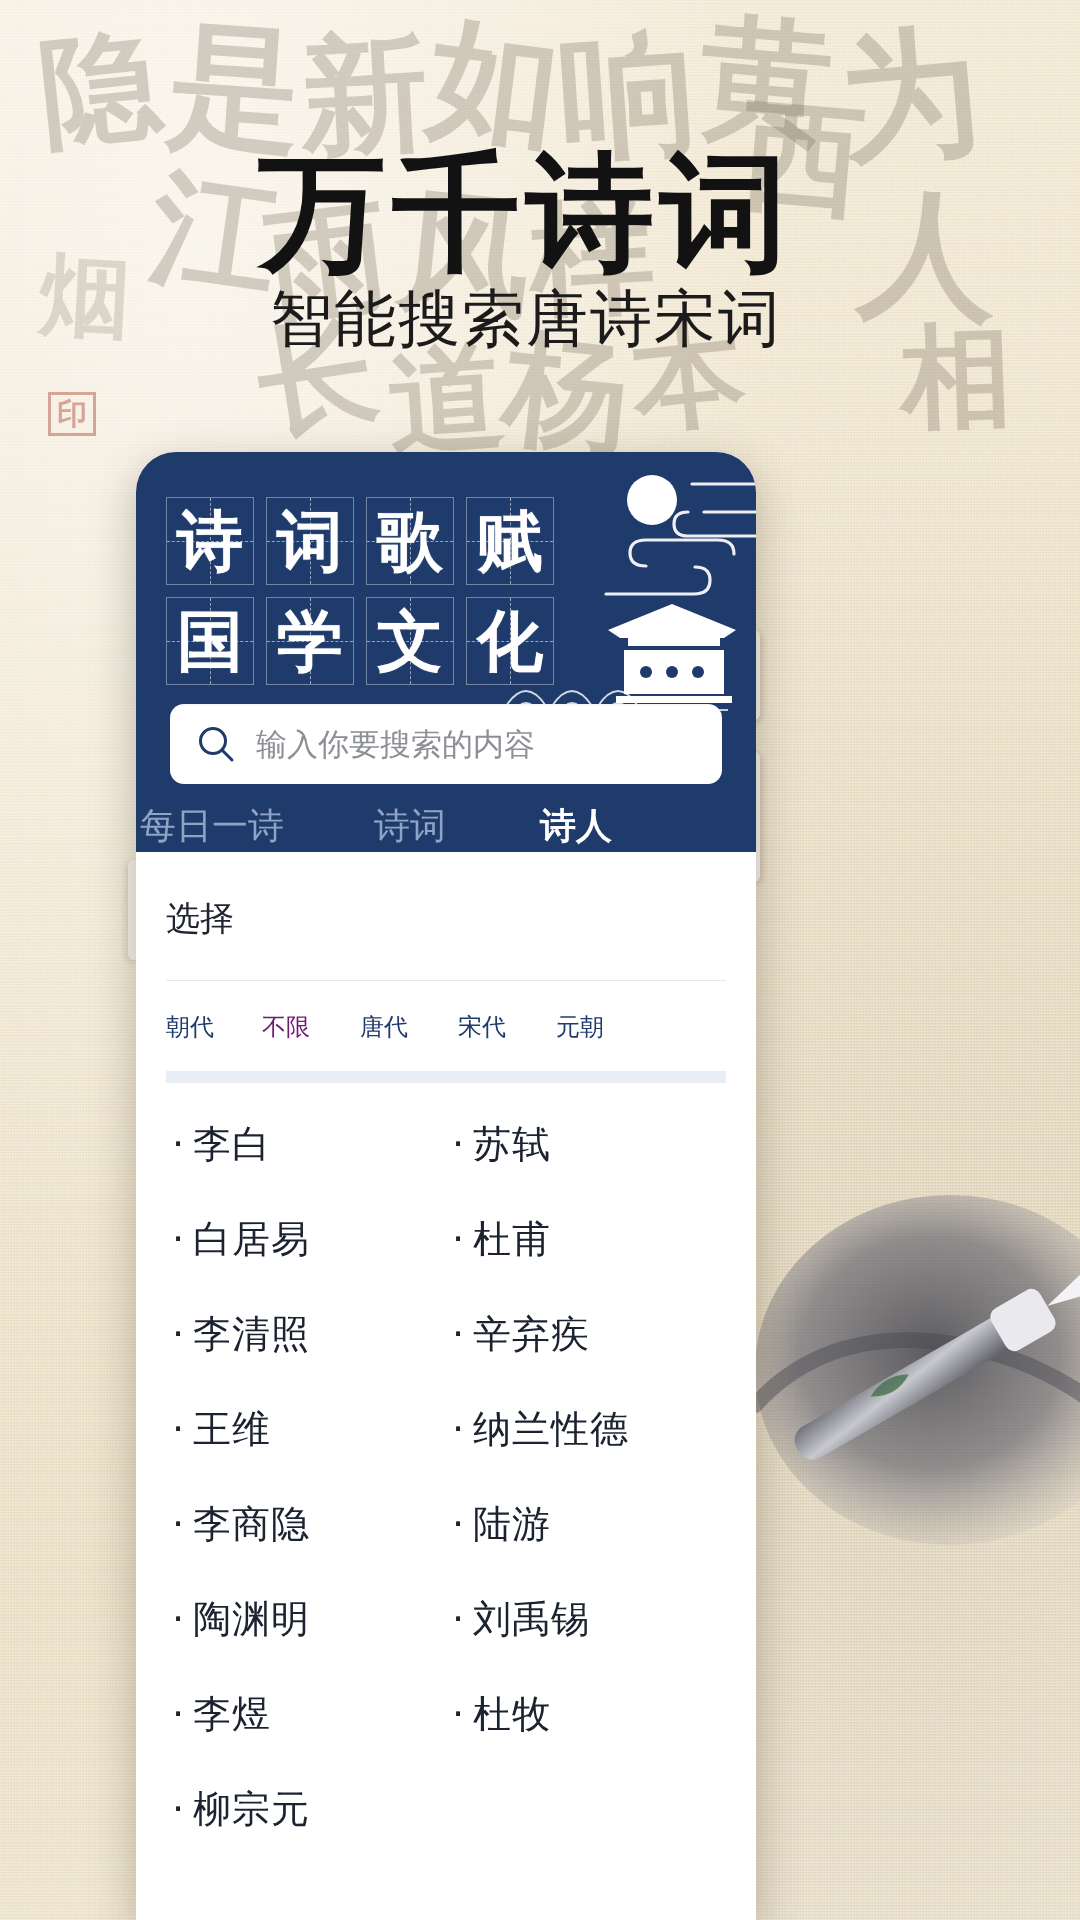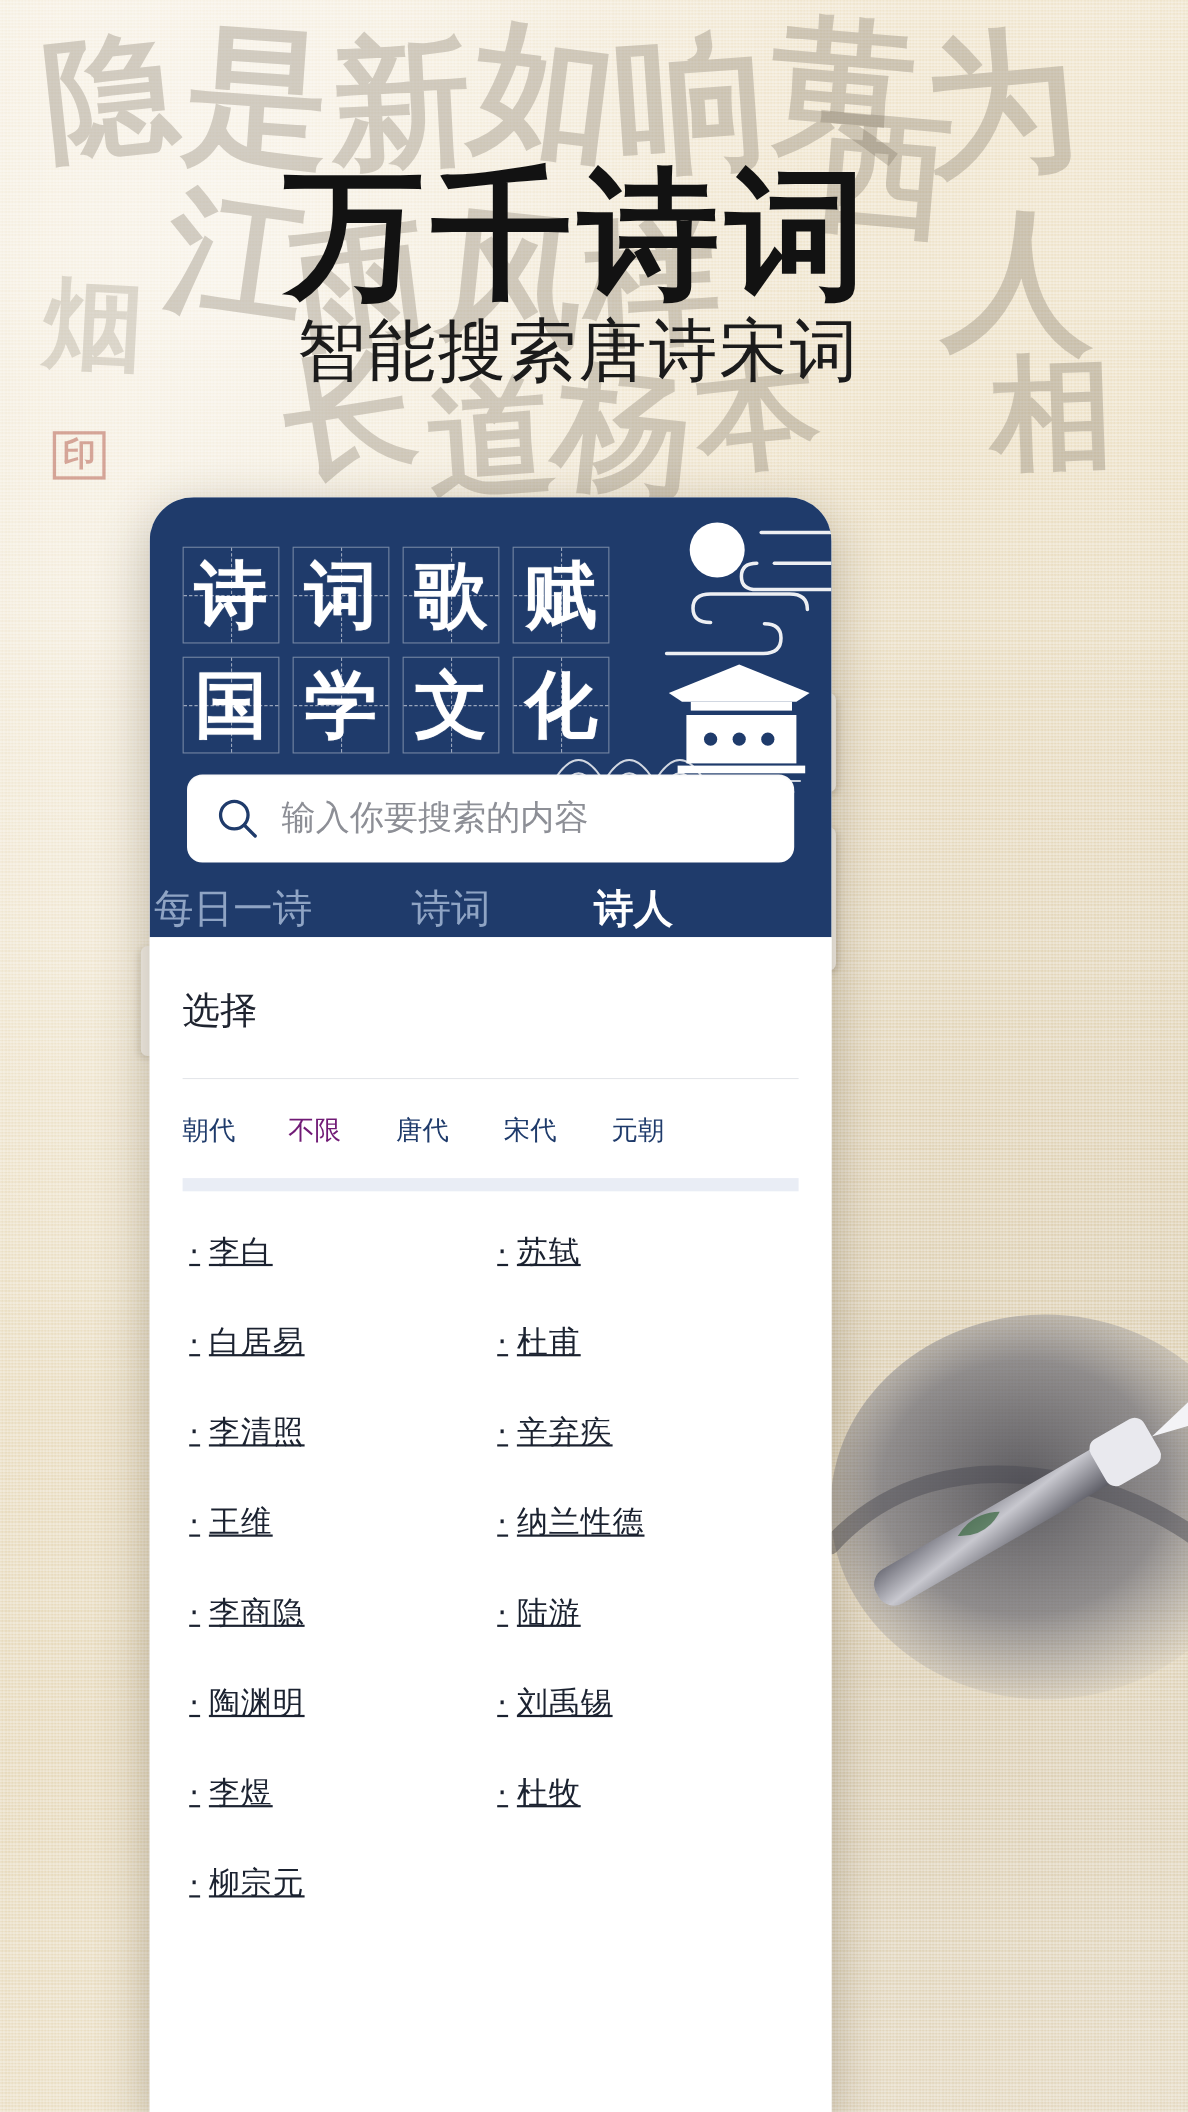--- a/index.html
+++ b/index.html
@@ -218,27 +218,26 @@
   }
 
   
   #poet-list{
     display:grid;
     grid-template-columns:1fr 1fr;
     padding:0 30px;
     margin-top:14px;
   }
   .poet-cell{
-    font-size:28px;
+    font-size:38px;
     color:#1b2230;
     font-family:"DejaVu Sans","Liberation Sans",sans-serif;
     padding:22px 0 22px 6px;
     letter-spacing:1px;
     white-space:nowrap;
-    text-decoration:underline;
   }
   .poet-cell .dot{ color:#1b2230; margin-right:8px; }
 </style>
 </head>
 <body>
 
 <div id="paper"></div>
 
 <div id="calligraphy">
   <span class="cg" style="left:40px;  top:28px;  font-size:120px; transform:rotate(-6deg);">隐</span>

